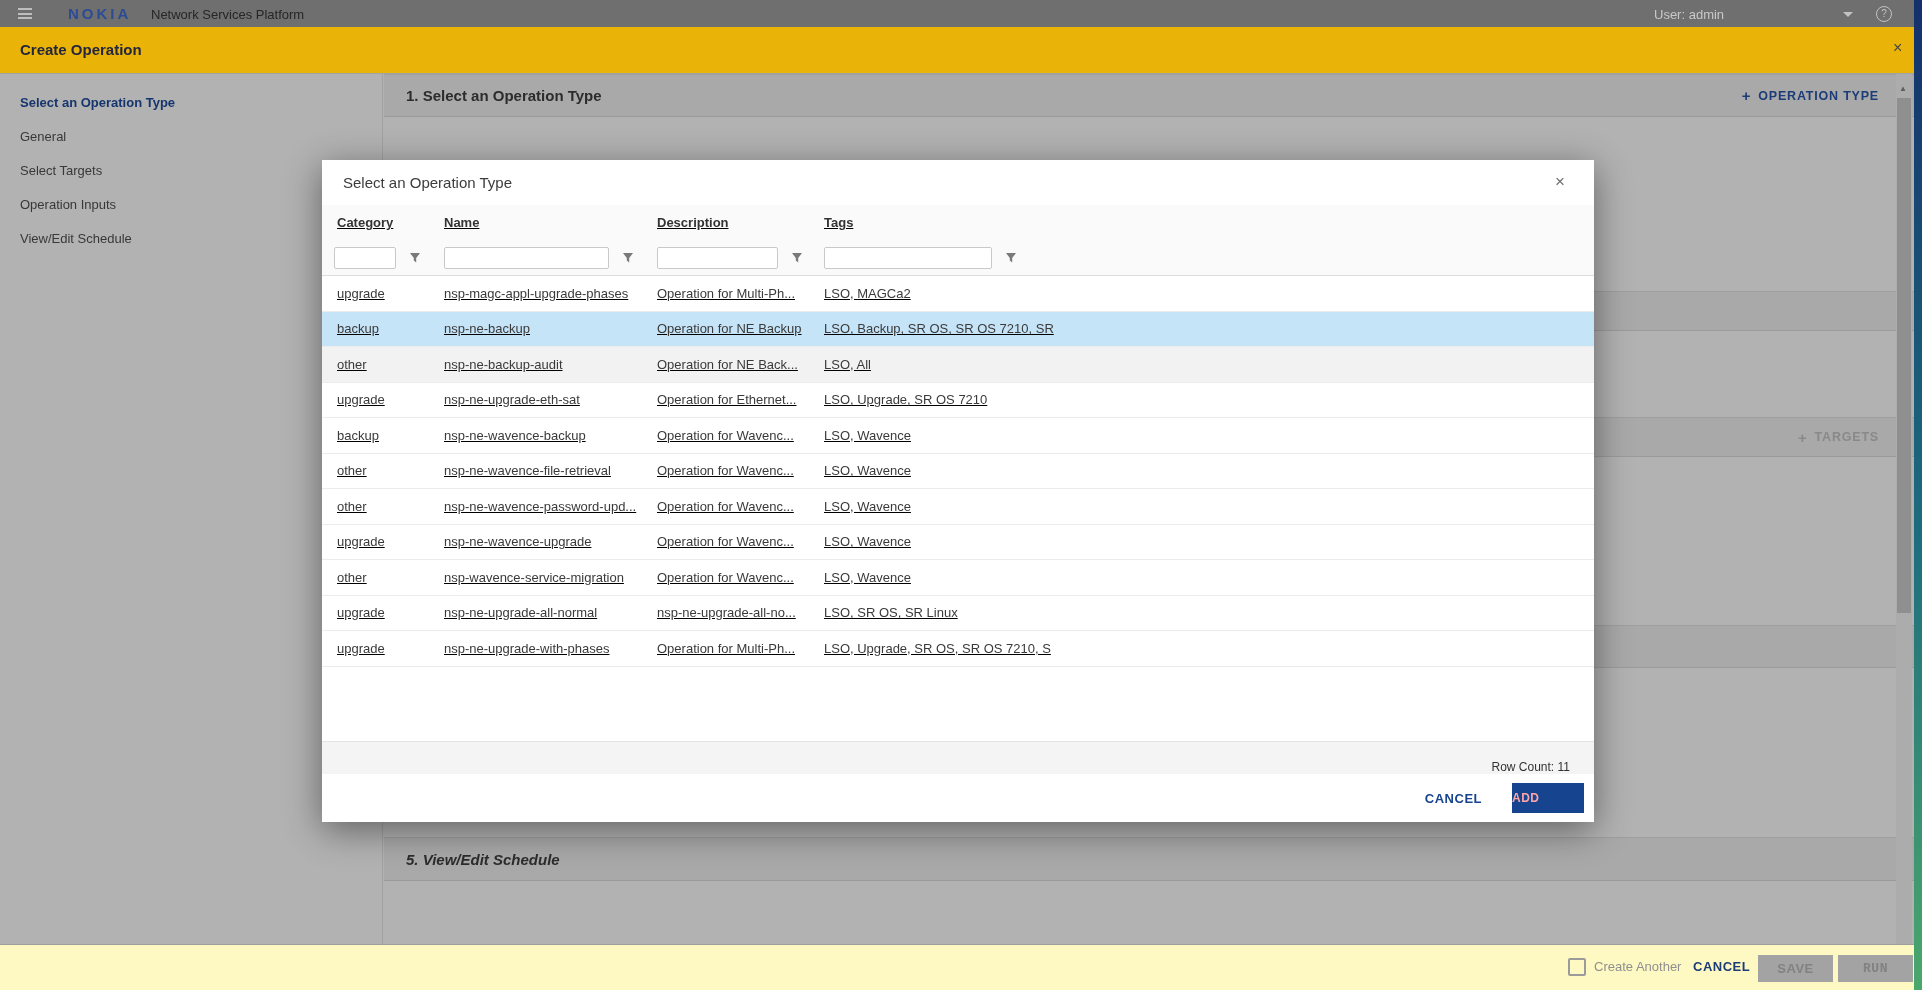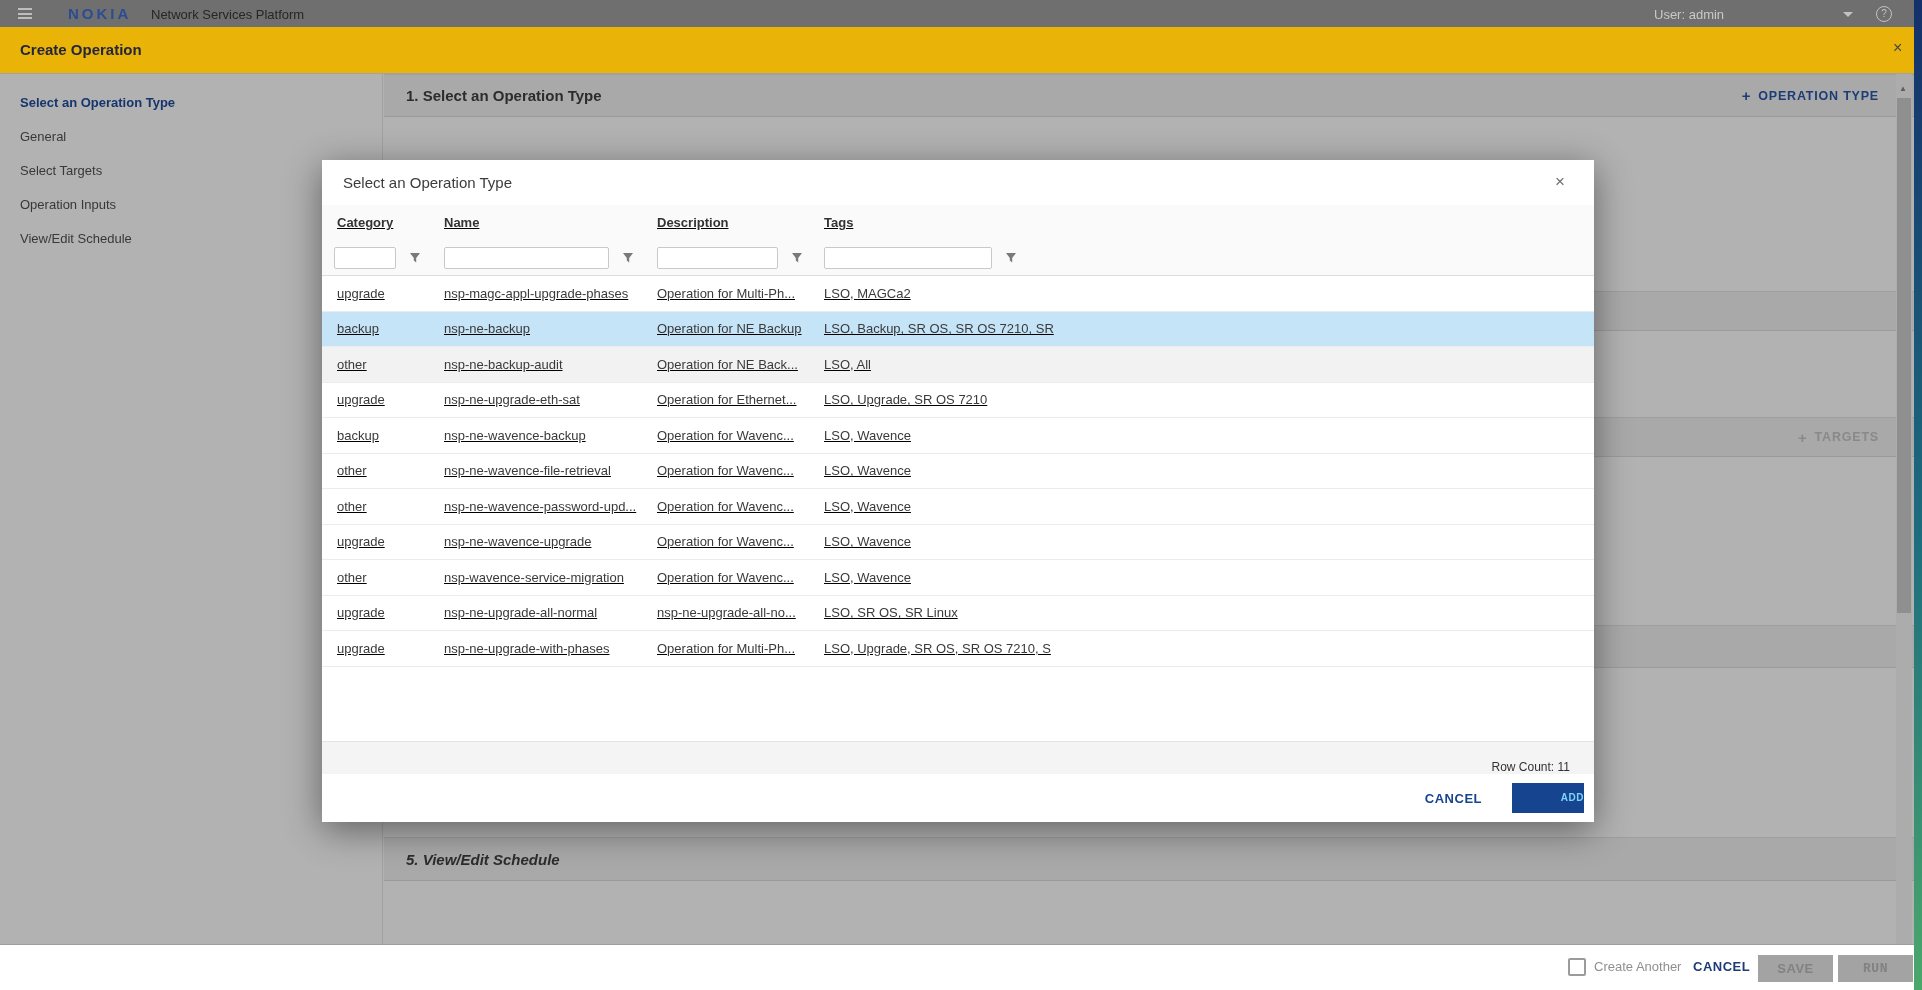--- a/index.html
+++ b/index.html
@@ -37,21 +37,21 @@
   .band-title{margin-left:22px;font-size:15px;font-weight:bold;color:#2c2c2c;}
   .band-action{position:absolute;right:35px;display:flex;align-items:center;gap:7px;font-size:12.5px;font-weight:bold;letter-spacing:.8px;cursor:pointer;}
   .band-action.enabled{color:#1c3c78;}
   .band-action.disabled{color:#898989;cursor:default;}
   .plus{font-size:15px;font-weight:bold;}
   
   .scrollbar{position:absolute;left:1512px;top:0;width:16px;height:870px;background:#acacac;}
   .scroll-up{position:absolute;left:3px;top:10px;font-size:8px;color:#5f5f5f;}
   .scroll-thumb{position:absolute;left:1px;top:24px;width:14px;height:515px;background:#8f8f8f;cursor:pointer;}
   
-  .bottombar{position:absolute;left:0;top:944px;width:1914px;height:46px;background:#ffffff;border-top:1px solid #9e9e9e;box-sizing:border-box;}
+  .bottombar{position:absolute;left:0;top:944px;width:1914px;height:46px;background:#fef9c3;border-top:1px solid #9e9e9e;box-sizing:border-box;}
   .checkbox{position:absolute;left:1568px;top:13px;width:14px;height:14px;border:2px solid #9b9b9b;border-radius:2px;background:transparent;cursor:default;}
   .create-another{position:absolute;left:1594px;top:14px;font-size:13px;color:#8f8f8f;}
   .btn-cancel-page{position:absolute;left:1693px;top:14px;font-size:13px;font-weight:bold;letter-spacing:.5px;color:#1c3c78;cursor:pointer;}
   .btn-gray{position:absolute;top:10px;width:75px;height:27px;background:#a3a3a3;color:#828282;font-size:13px;font-weight:bold;letter-spacing:.5px;text-align:center;line-height:27px;cursor:default;}
   .btn-save{left:1758px;}
   .btn-run{left:1838px;font-family:Liberation Mono, monospace;}
   
   .edge-gradient{position:absolute;left:1914px;top:0;width:8px;height:990px;background:linear-gradient(180deg,#14306b 0%,#1d6e7e 55%,#4aa86b 100%);}
   
   .modal{position:absolute;left:322px;top:160px;width:1272px;height:662px;background:#ffffff;box-shadow:0 8px 34px rgba(0,0,0,.45);}
@@ -71,21 +71,21 @@
   .funnel{margin-left:13px;display:inline-flex;}
   .rows{position:absolute;left:0;top:116px;width:1272px;}
   .trow{height:35.5px;border-bottom:1px solid #ececec;background:#fff;cursor:pointer;}
   .trow span{font-size:13px;color:#3a3a3a;white-space:nowrap;overflow:hidden;}
   .trow.selected{background:#c6e4f8;}
   .trow.hover{background:#f2f2f2;}
   .status-bar{position:absolute;left:0;top:581px;width:1272px;height:33px;background:#f4f4f4;border-top:1px solid #e4e4e4;box-sizing:border-box;}
   .row-count{position:absolute;right:24px;top:9px;font-size:12px;color:#333;margin-top:9px;}
   .modal-footer{position:absolute;left:0;top:614px;width:1272px;height:48px;display:flex;align-items:center;justify-content:flex-end;}
   .btn-cancel-modal{font-size:13px;font-weight:bold;letter-spacing:.5px;color:#17448e;margin-right:30px;cursor:pointer;}
-  .btn-add{width:72px;height:30px;background:#17448e;color:#7dd3fc;font-size:10px;font-weight:bold;letter-spacing:.5px;text-align:right;line-height:30px;margin-right:10px;cursor:pointer;}
+  .btn-add{width:72px;height:30px;background:#17448e;color:#fca5a5;font-size:12px;font-weight:bold;letter-spacing:.5px;text-align:left;line-height:30px;margin-right:10px;cursor:pointer;}
 </style>
 </head>
 <body>
 
 <div class="topbar">
   <div class="hamburger">
       <span></span>
       <span></span>
       <span></span>
     </div>

